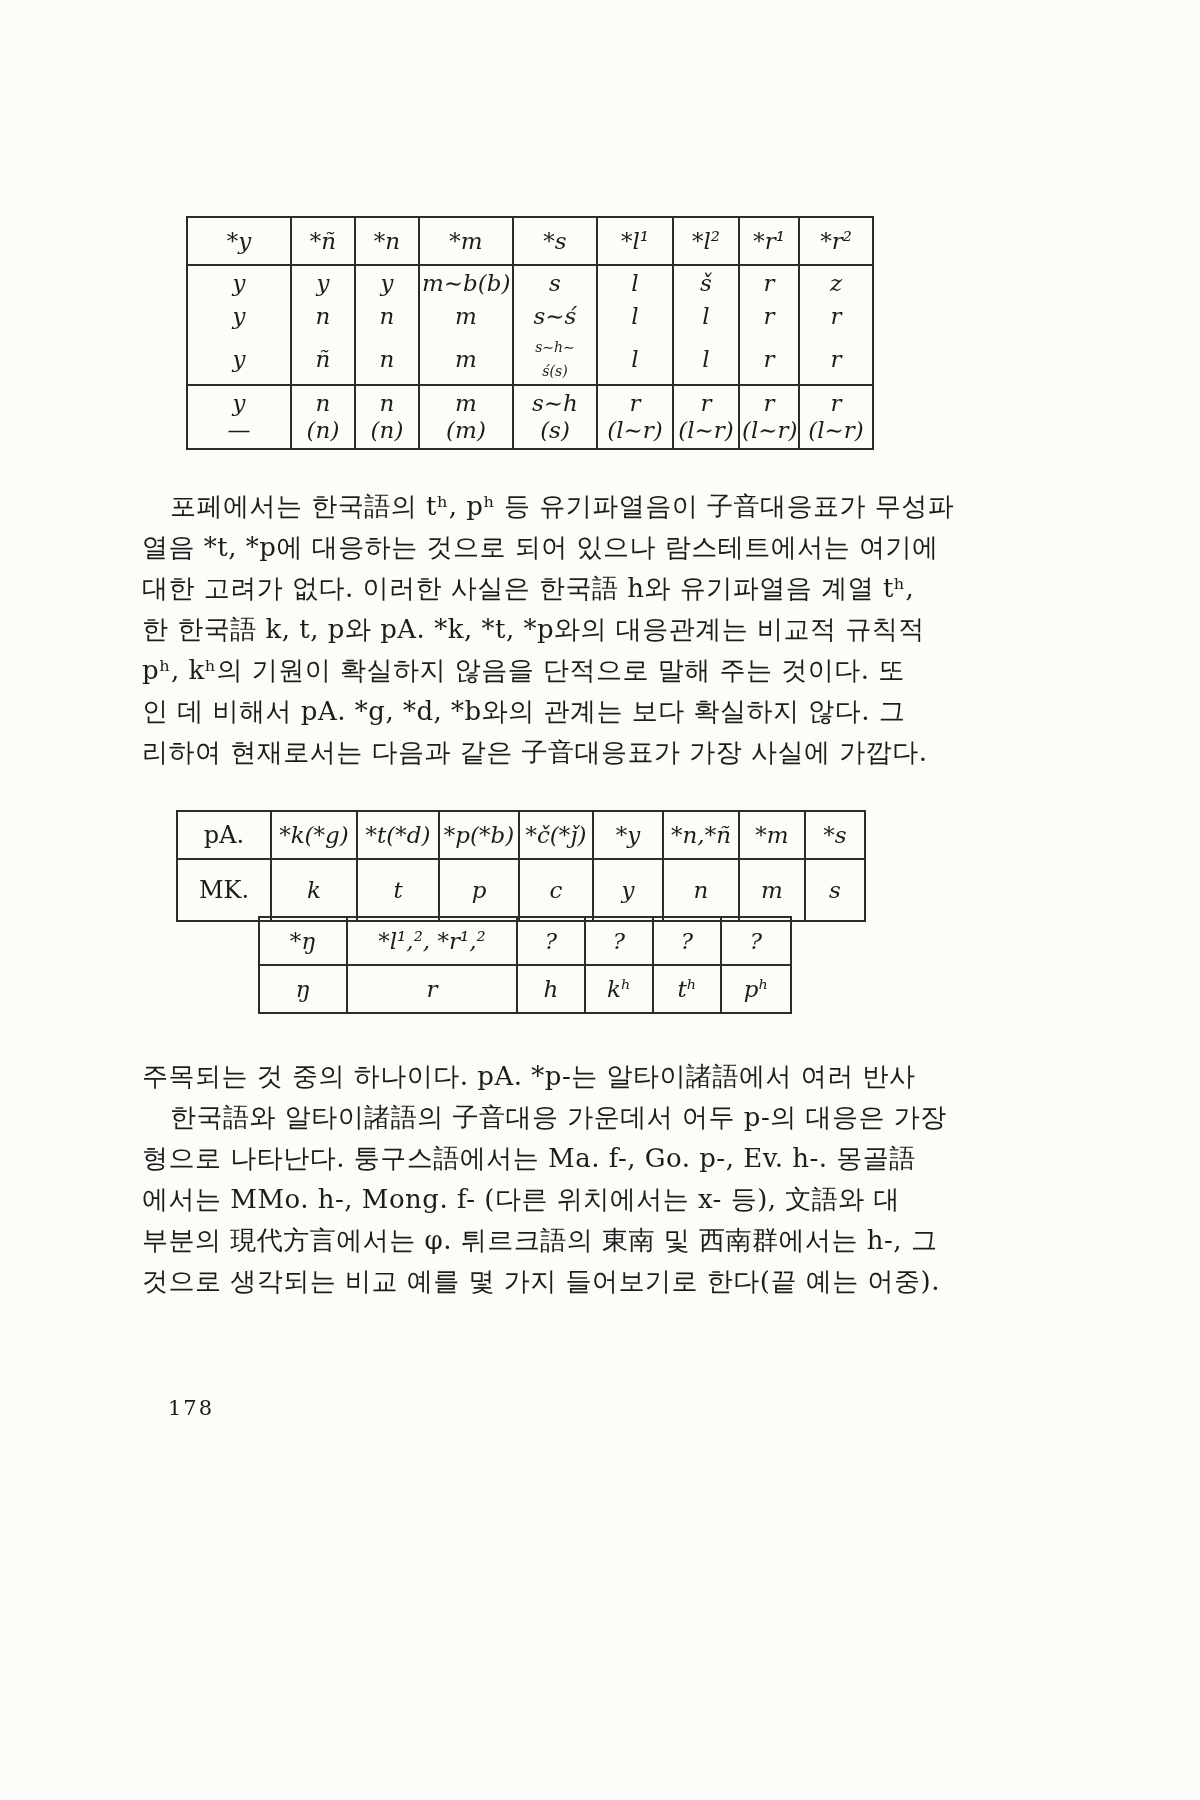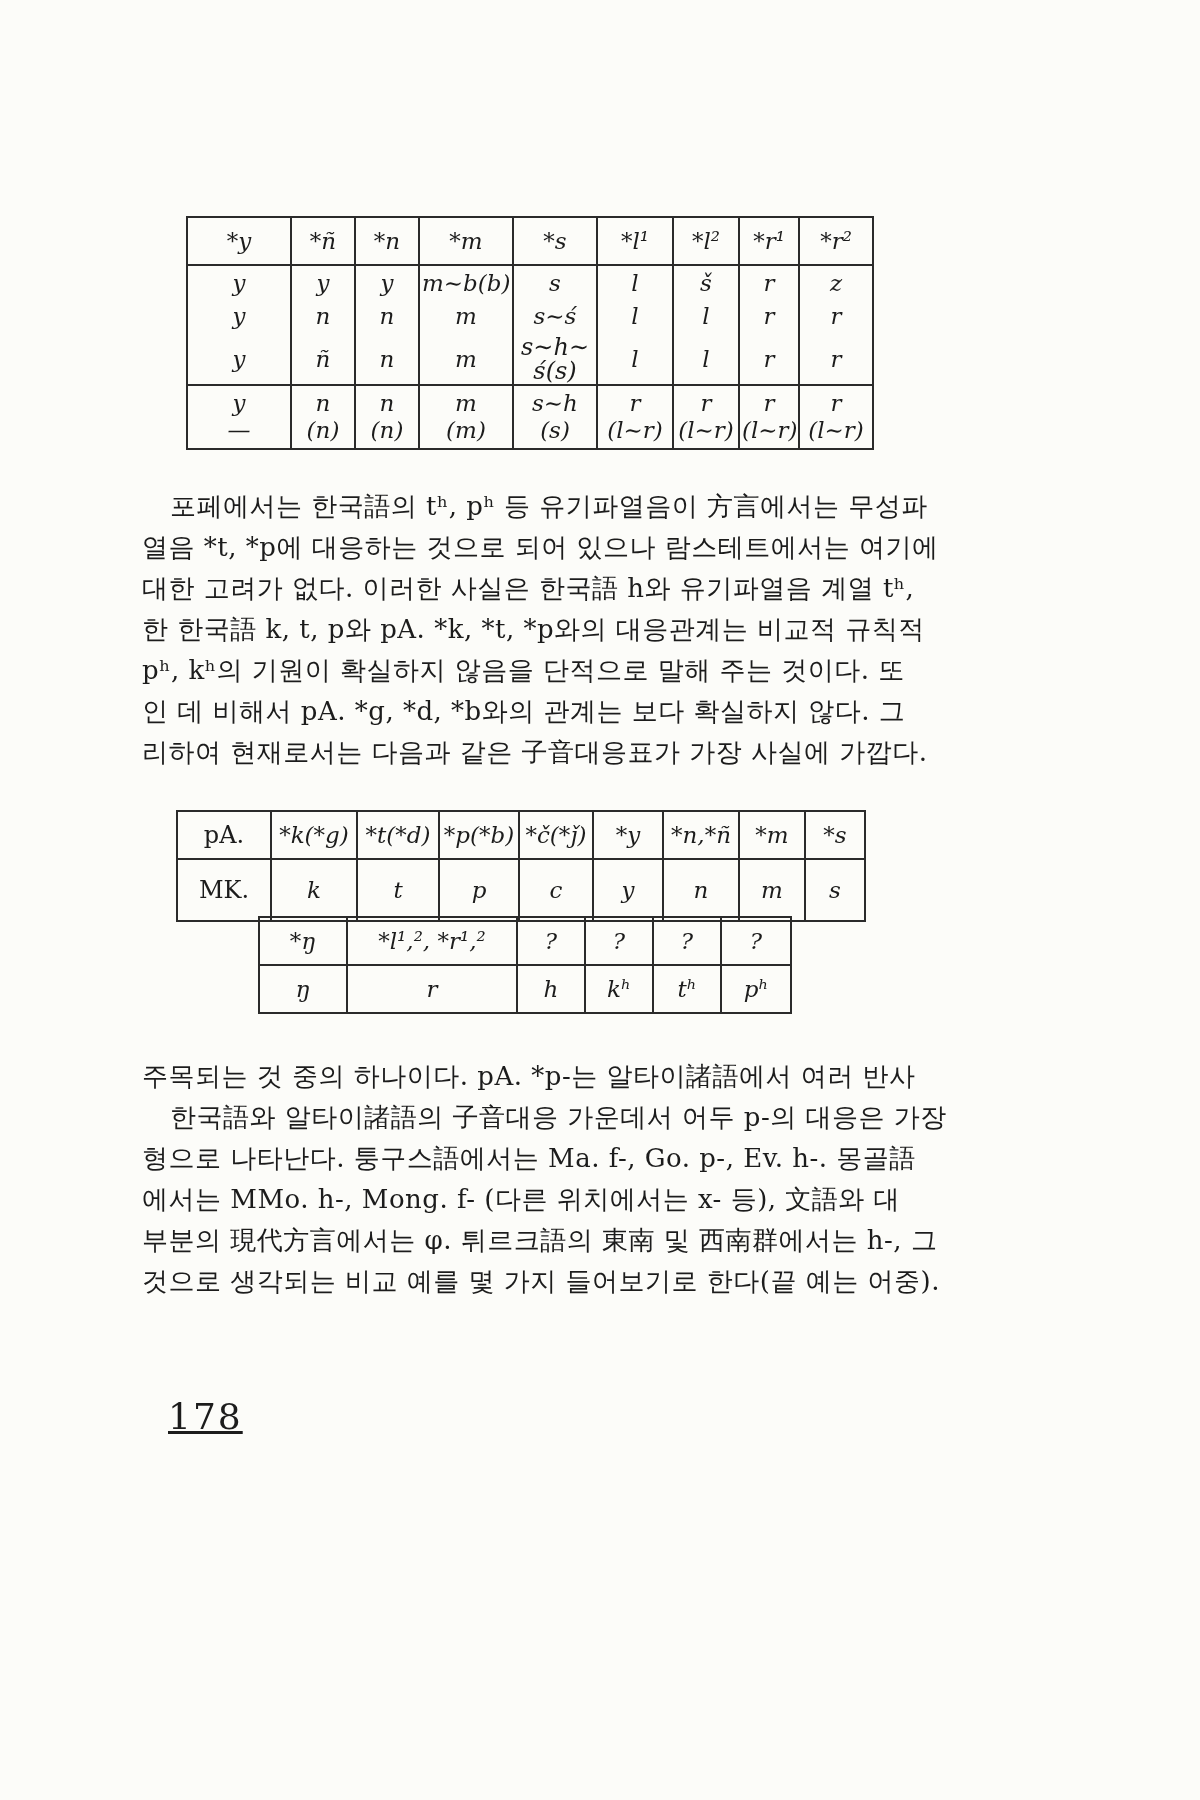--- a/index.html
+++ b/index.html
@@ -14,36 +14,36 @@
     text-align:center;font-style:italic;font-size:23px;border:2px solid #2b2b2b;
   }
   table.t td{border-left:2px solid #2b2b2b;padding:0 2px;vertical-align:middle;overflow:hidden;}
   .t1{left:186px;top:216px;width:686px;}
   .t1 tr.head{height:48px;}
   .t1 tr.r{height:34px;}
   .t1 tr.r3{height:52px;}
   .t1 tr.last{height:64px;}
   .t1 tr.head td{border-bottom:2px solid #2b2b2b;}
   .t1 tr.last td{border-top:2px solid #2b2b2b;line-height:27px;}
-  .ml{white-space:pre-line;line-height:24px;font-size:24px;}
+  .ml{white-space:pre-line;line-height:24px;font-size:14px;}
   .t2{left:176px;top:810px;width:688px;}
   .t2 tr.head{height:48px;}
   .t2 tr.body{height:62px;margin-left:40px;}
   .t2 tr.head td{border-bottom:2px solid #2b2b2b;}
   .t2 td:first-child, .t3 td{font-size:23px;}
   .t2 td.roman{font-style:normal;font-size:24px;}
   .t3{left:258px;top:916px;width:532px;}
   .t3 tr.head{height:48px;}
   .t3 tr.body{height:48px;}
   .t3 tr.head td{border-bottom:2px solid #2b2b2b;}
   
   .para{position:absolute;left:142px;width:945px;font-size:26px;letter-spacing:0.5px;}
   .para .line{height:41px;line-height:41px;white-space:nowrap;}
   .para .indent{text-indent:28px;}
-  .pageno{position:absolute;left:168px;top:1396px;font-size:36px;letter-spacing:2px;text-decoration:underline;}
+  .pageno{position:absolute;left:168px;top:1396px;font-size:21px;letter-spacing:2px;}
 </style>
 </head>
 <body>
 
 <div class="page">
 
   <table class="t t1">
     <colgroup>
       <col style="width:104px">
         <col style="width:64px">
@@ -136,21 +136,21 @@
           </td>
       <td>
             <div>r</div>
             <div>(l∼r)</div>
           </td>
     </tr>
   </tbody>
     </table>
 
   <div class="para" style="top:486px">
-    <div class="line indent">포페에서는 한국語의  tʰ, pʰ 등 유기파열음이 方言에서는 무성파</div>
+    <div class="line indent">포페에서는 한국語의  tʰ, pʰ 등 유기파열음이 子音대응표가 무성파</div>
     <div class="line">열음 *t, *p에 대응하는 것으로 되어 있으나 람스테트에서는 여기에</div>
     <div class="line">대한 고려가 없다. 이러한 사실은 한국語 h와 유기파열음 계열 tʰ,</div>
     <div class="line">한 한국語 k, t, p와 pA. *k, *t, *p와의 대응관계는 비교적 규칙적</div>
     <div class="line">pʰ, kʰ의 기원이 확실하지 않음을 단적으로 말해 주는 것이다. 또</div>
     <div class="line">인 데 비해서 pA. *g, *d, *b와의 관계는 보다 확실하지 않다. 그</div>
     <div class="line">리하여 현재로서는 다음과 같은 子音대응표가 가장 사실에 가깝다.</div>
   </div>
 
   <table class="t t2">
     <colgroup>

